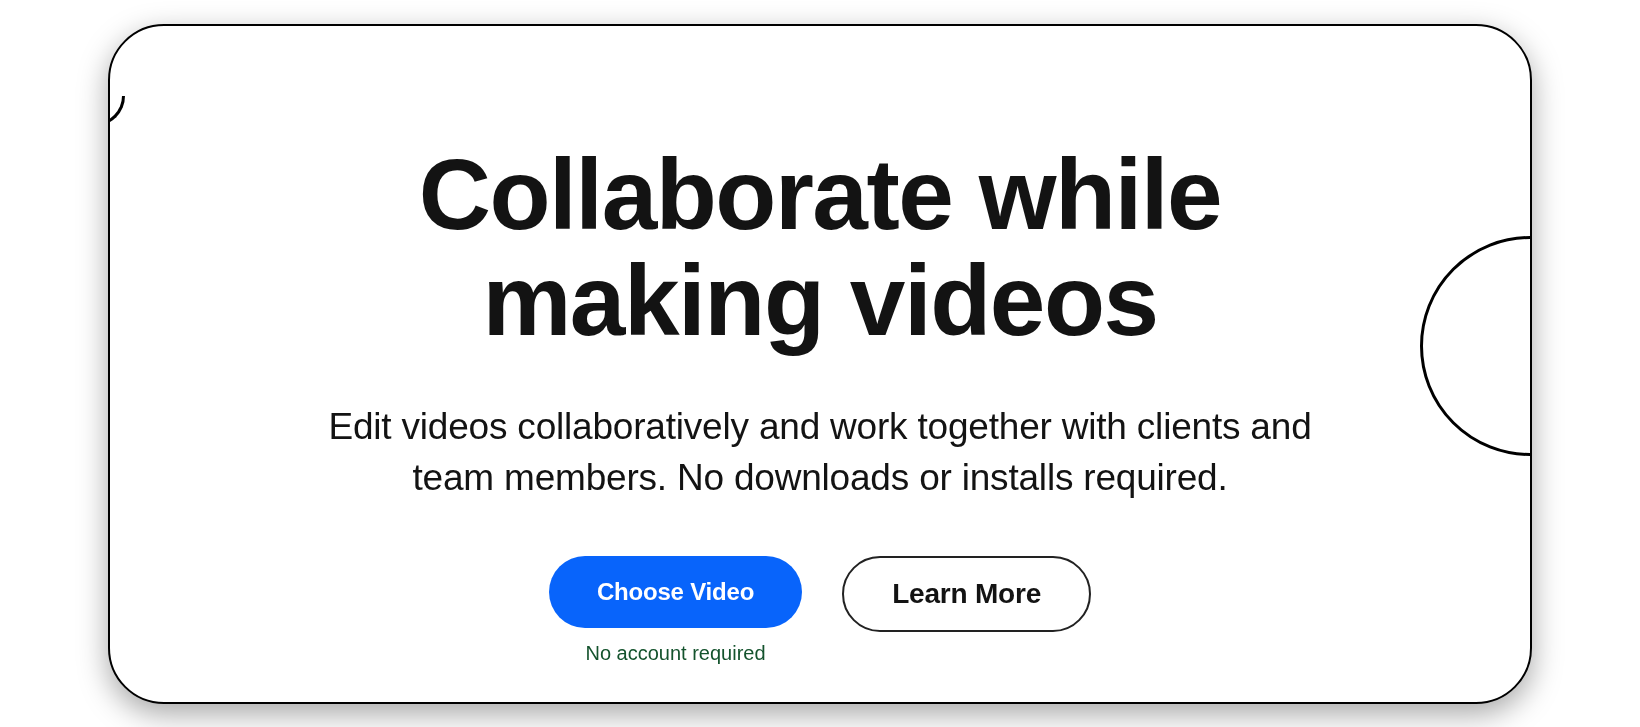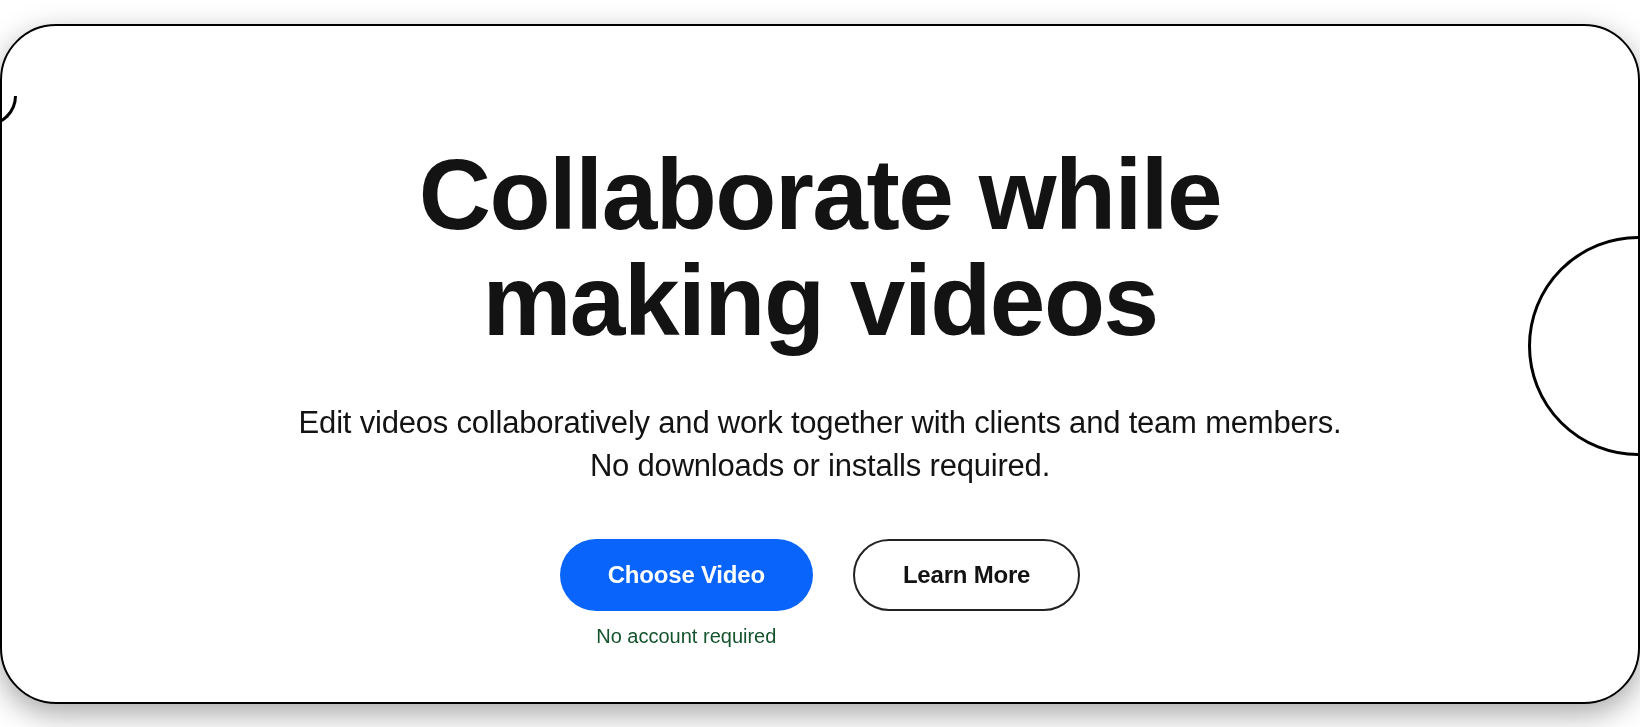--- a/index.html
+++ b/index.html
@@ -14,21 +14,21 @@
       width: 1640px;
       height: 727px;
       display: flex;
       align-items: center;
       justify-content: center;
       overflow: hidden;
     }
 
     .card {
       position: relative;
-      width: 1640px;
+      width: 1424px;
       height: 680px;
       background: #ffffff;
       border: 2px solid #000000;
       border-radius: 56px;
       box-shadow: 0 10px 30px rgba(0,0,0,0.35);
       display: flex;
       flex-direction: column;
       align-items: center;
       padding-top: 115px;
       overflow: hidden;
@@ -39,21 +39,21 @@
       font-weight: 800;
       letter-spacing: -1.5px;
       line-height: 1.06;
       color: #131313;
       text-align: center;
       max-width: 1100px;
     }
 
     .subheadline {
       margin-top: 48px;
-      font-size: 31px;
+      font-size: 37px;
       font-weight: 400;
       line-height: 1.4;
       color: #131313;
       text-align: center;
       max-width: 1060px;
       letter-spacing: -0.2px;
     }
 
     .cta-row {
       margin-top: 52px;
@@ -82,21 +82,21 @@
       text-align: center;
       letter-spacing: -0.2px;
     }
 
     .btn-secondary {
       background: #ffffff;
       color: #131313;
       border: 2px solid #222;
       border-radius: 48px;
       padding: 20px 48px;
-      font-size: 24px;
+      font-size: 28px;
       font-weight: 600;
       cursor: pointer;
       min-width: 220px;
       text-align: center;
       letter-spacing: -0.2px;
     }
 
     .hint {
       margin-top: 14px;
       font-size: 20px;

